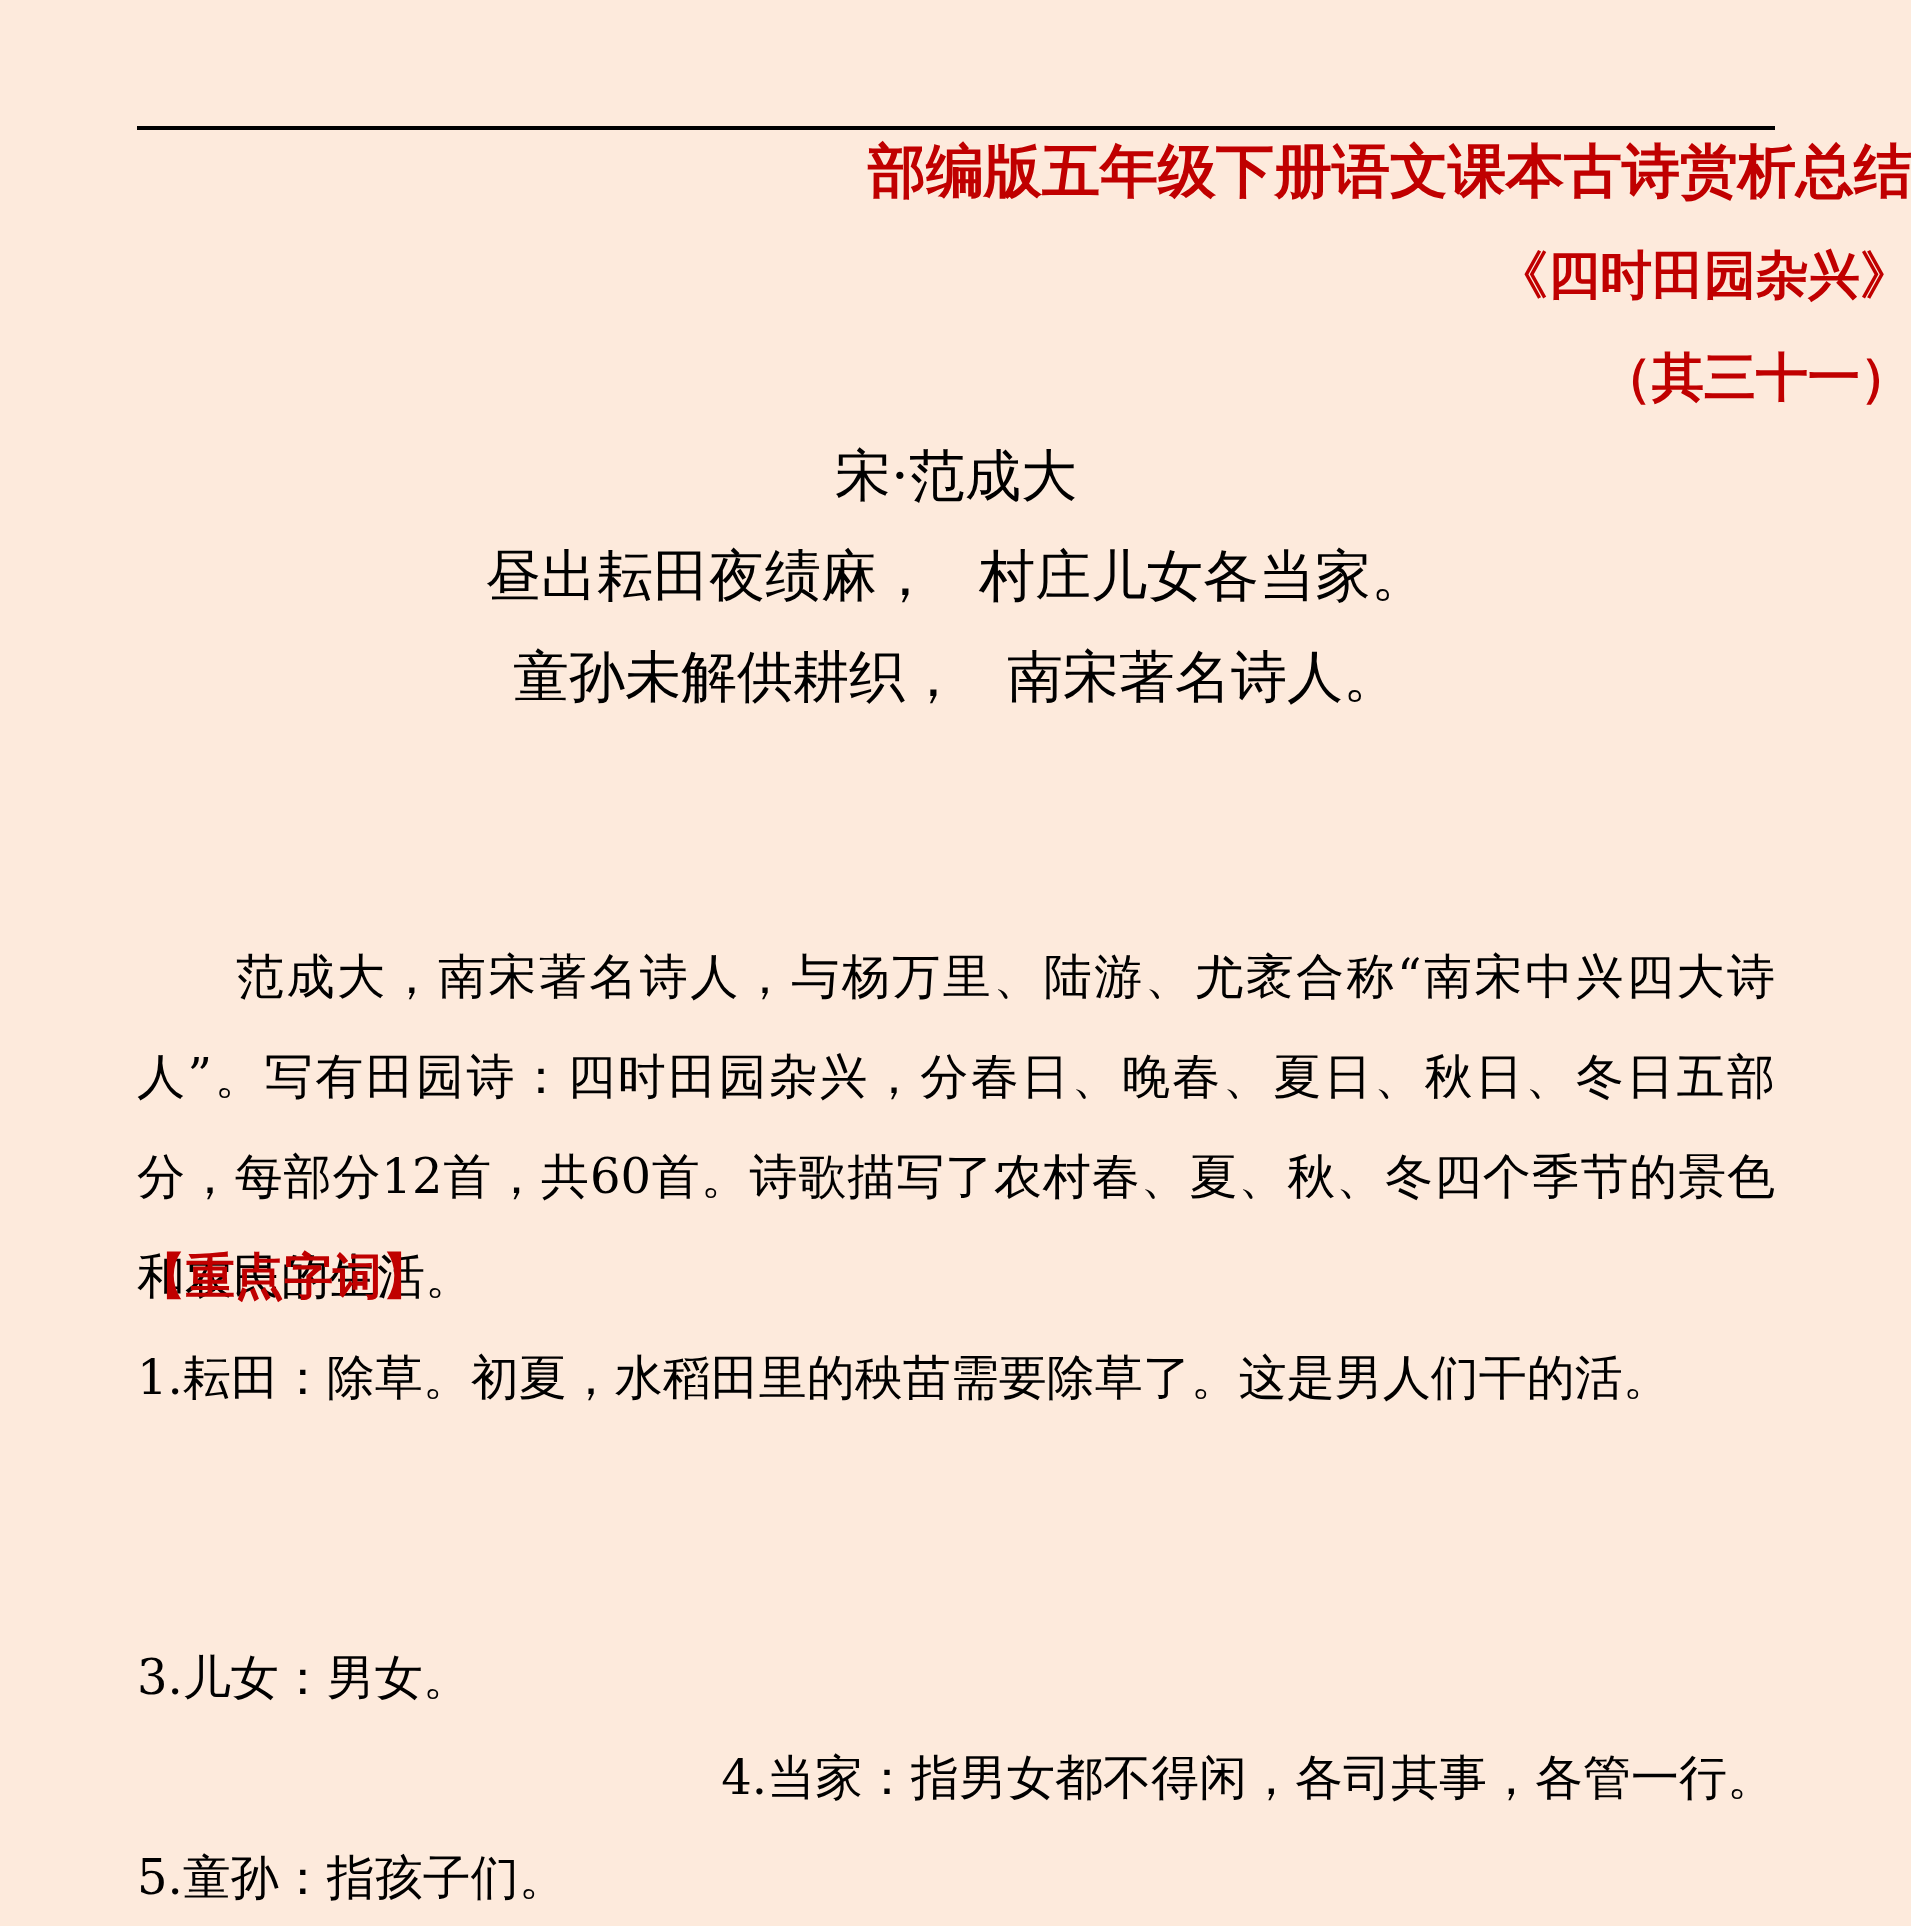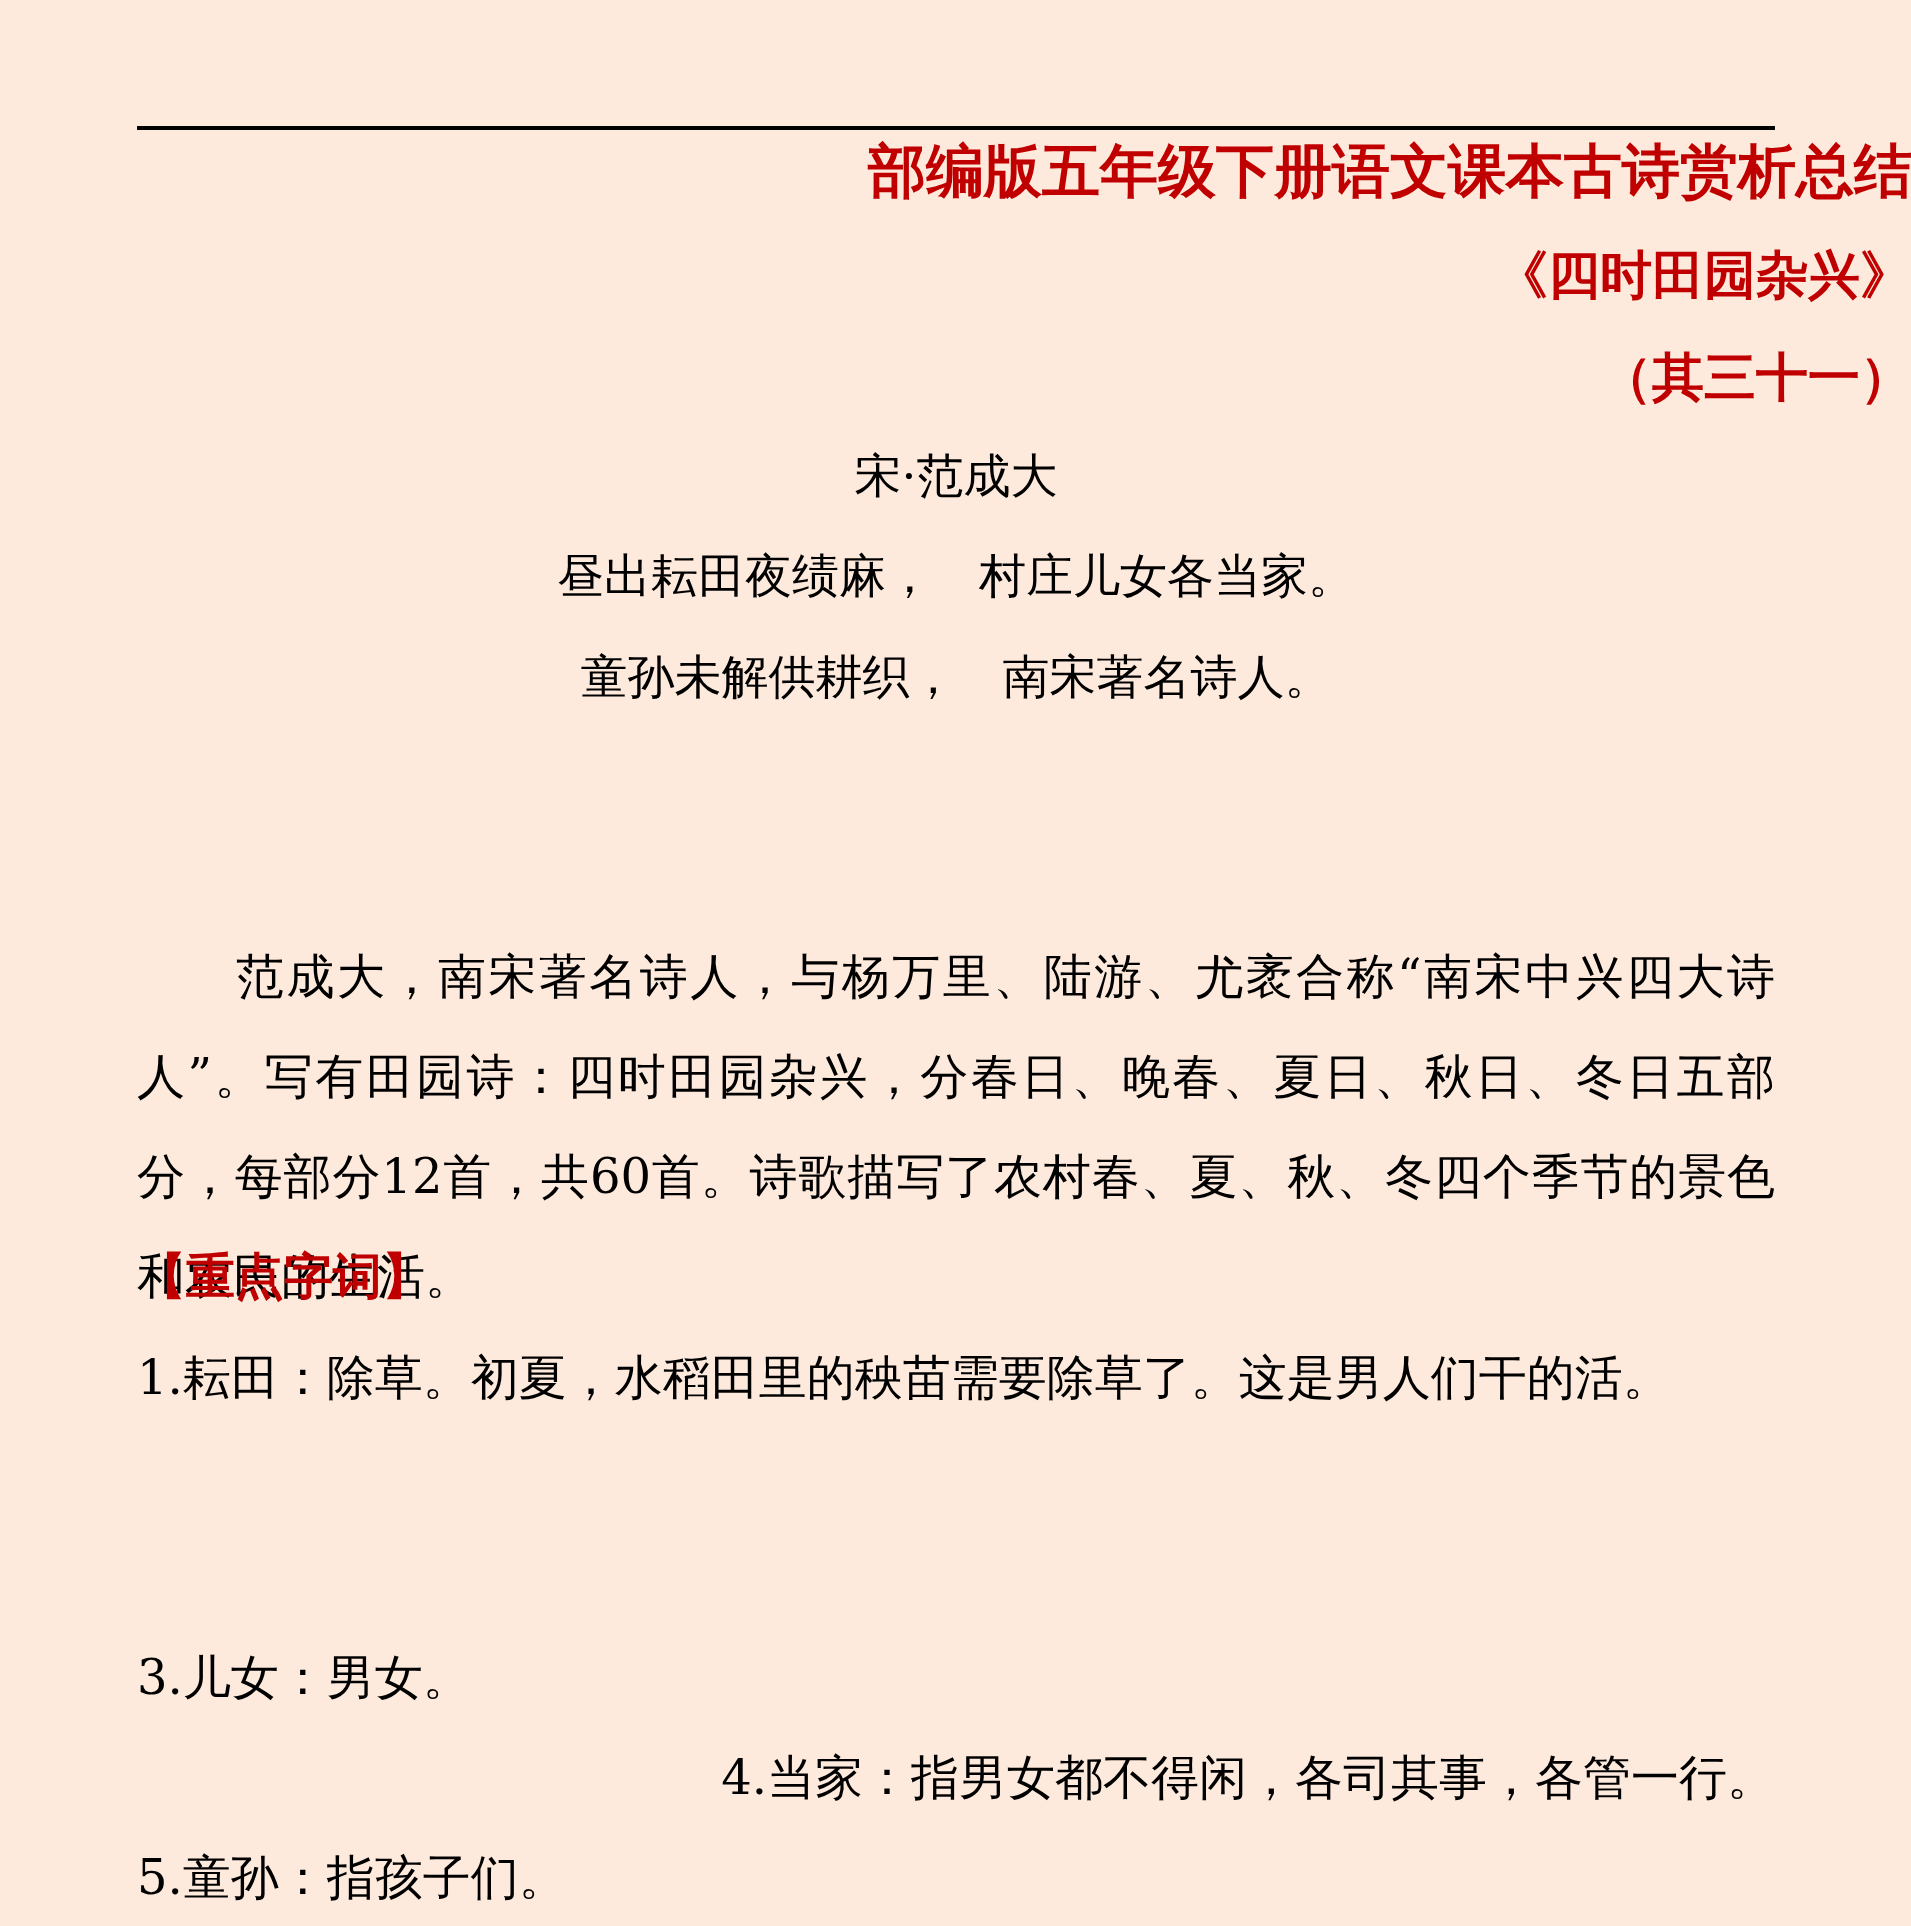--- a/index.html
+++ b/index.html
@@ -19,21 +19,21 @@
   .title {
     position: absolute; left: 0; width: 1912px; text-align: right;
     color: #C00000; font-weight: bold;
     font-family: "DejaVu Sans", "Liberation Sans", sans-serif;
   }
   .t-main { top: 133px; font-size: 58px; line-height: 77px; }
   .t-poem { top: 237px; font-size: 52px; line-height: 77px; }
   .t-part { top: 339px; font-size: 52px; line-height: 77px; }
   .centered {
     position: absolute; left: 0; width: 1912px; text-align: center;
-    font-size: 47px; line-height: 77px;
+    font-size: 56px; line-height: 77px;
   }
   .author { top: 437px; }
   .verse { top: 537px; word-spacing: 0; }
   .verse2 { top: 638px; }
   .verse span.gap { display: inline-block; width: 46px; }
   .verse2 span.gap { display: inline-block; width: 46px; }
   .section {
     position: absolute; left: 137px; width: 1638px;
     color: #C00000; font-weight: bold;
     font-family: "DejaVu Sans", "Liberation Sans", sans-serif;

